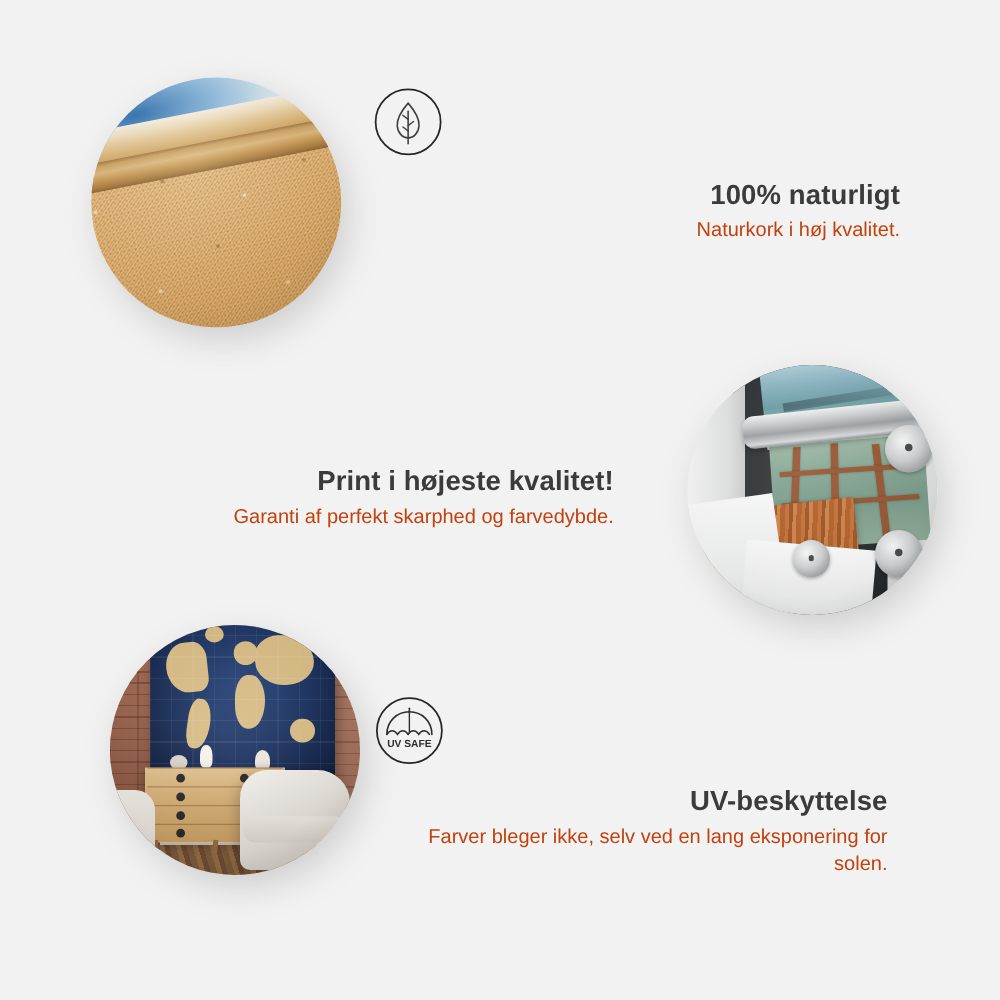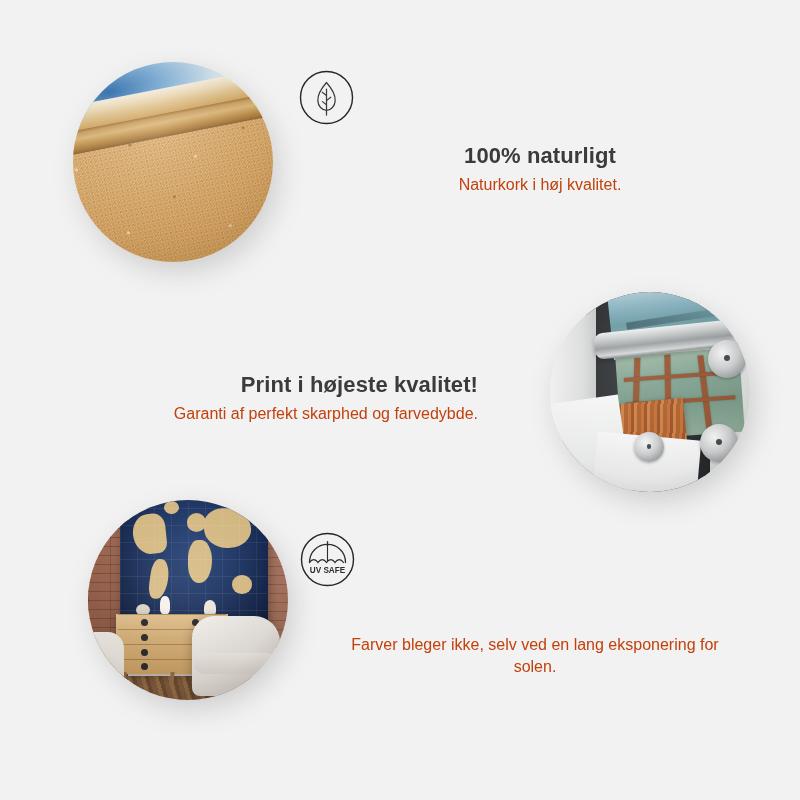--- a/index.html
+++ b/index.html
@@ -218,21 +218,21 @@
     white-space:nowrap;
   }
   .subtitle{
     margin:6px 0 0 0;
     font-size:16px;
     font-weight:normal;
     color:#c2410c;
     line-height:1.35;
   }
   .align-right{text-align:right;}
-  .align-left{text-align:center;margin-left:30px;}
+  .align-left{text-align:right;}
 </style>
 </head>
 <body style="background: rgb(242, 242, 242);">
 
 <div class="stage">
 
   <div class="disc" id="disc-cork">
     <div class="inner">
       <div class="cork-grain"></div>
       <div class="cork-sky"></div>
@@ -251,21 +251,21 @@
       <line x1="27.5" y1="34.8" x2="23.4" y2="31.6" stroke="#3d3d3d" stroke-width="1.1" stroke-linecap="round"></line>
     </svg>
   </div>
 
   <div class="txt align-left" style="left:300px;top:143px;width:420px;">
     <p class="title">100% naturligt</p>
     <p class="subtitle">Naturkork i høj kvalitet.</p>
   </div>
 
 
-  <div class="txt align-right" style="left:58px;top:372px;width:420px;">
+  <div class="txt align-right" style="left:71px;top:372px;width:420px;">
     <p class="title">Print i højeste kvalitet!</p>
     <p class="subtitle">Garanti af perfekt skarphed og farvedybde.</p>
   </div>
 
   <div class="disc" id="disc-printer">
     <div class="inner">
       <div class="pr-bg"></div>
       <div class="pr-darkpanel"></div>
       <div class="pr-leftwall"></div>
       <div class="pr-seascape"></div>
@@ -334,29 +334,30 @@
           <i style="left:94%"></i>
       </div>
       <div class="rm-chairL"></div>
       <div class="rm-chairR">
         <div class="arm"></div>
       </div>
       <div class="rm-vig"></div>
     </div>
   </div>
 
-  <div class="badge" style="left:300px;top:532px;">
+  <div class="badge" style="left:300px;top:557px;">
     <svg viewBox="0 0 55 55" xmlns="http://www.w3.org/2000/svg">
       <circle cx="27.5" cy="27.5" r="26" fill="none" stroke="#262626" stroke-width="1.4"></circle>
       <path d="M9.5 30.5 C9.5 19.8 17.6 12.4 27.5 12.4 C37.4 12.4 45.5 19.8 45.5 30.5" fill="none" stroke="#2e2e2e" stroke-width="1.3" stroke-linecap="round"></path>
       <path d="M9.5 30.5 C12 26.6 15.5 26.6 18.0 30.5 C20.5 26.6 24.0 26.6 26.5 30.5" fill="none" stroke="#2e2e2e" stroke-width="1.25" stroke-linecap="round"></path>
       <path d="M26.5 30.5 C29.0 26.6 32.5 26.6 35.0 30.5 C37.5 26.6 41.0 26.6 43.5 30.5" fill="none" stroke="#2e2e2e" stroke-width="1.25" stroke-linecap="round"></path>
       <line x1="27.5" y1="9.6" x2="27.5" y2="13.2" stroke="#2e2e2e" stroke-width="1.25" stroke-linecap="round"></line>
       <line x1="27.5" y1="13.2" x2="27.5" y2="29" stroke="#2e2e2e" stroke-width="1.1" stroke-linecap="round"></line>
       <text x="27.5" y="40.6" text-anchor="middle" font-family="Liberation Sans, sans-serif" font-size="8.2" font-weight="bold" fill="#2e2e2e">UV SAFE</text>
     </svg>
   </div>
 
   <div class="txt align-left" style="left:300px;top:628px;width:410px;">
+    <p class="title">UV-beskyttelse</p>
     <p class="subtitle">Farver bleger ikke, selv ved en lang eksponering for solen.</p>
   </div>
 
 </div>
 
 </body></html>

